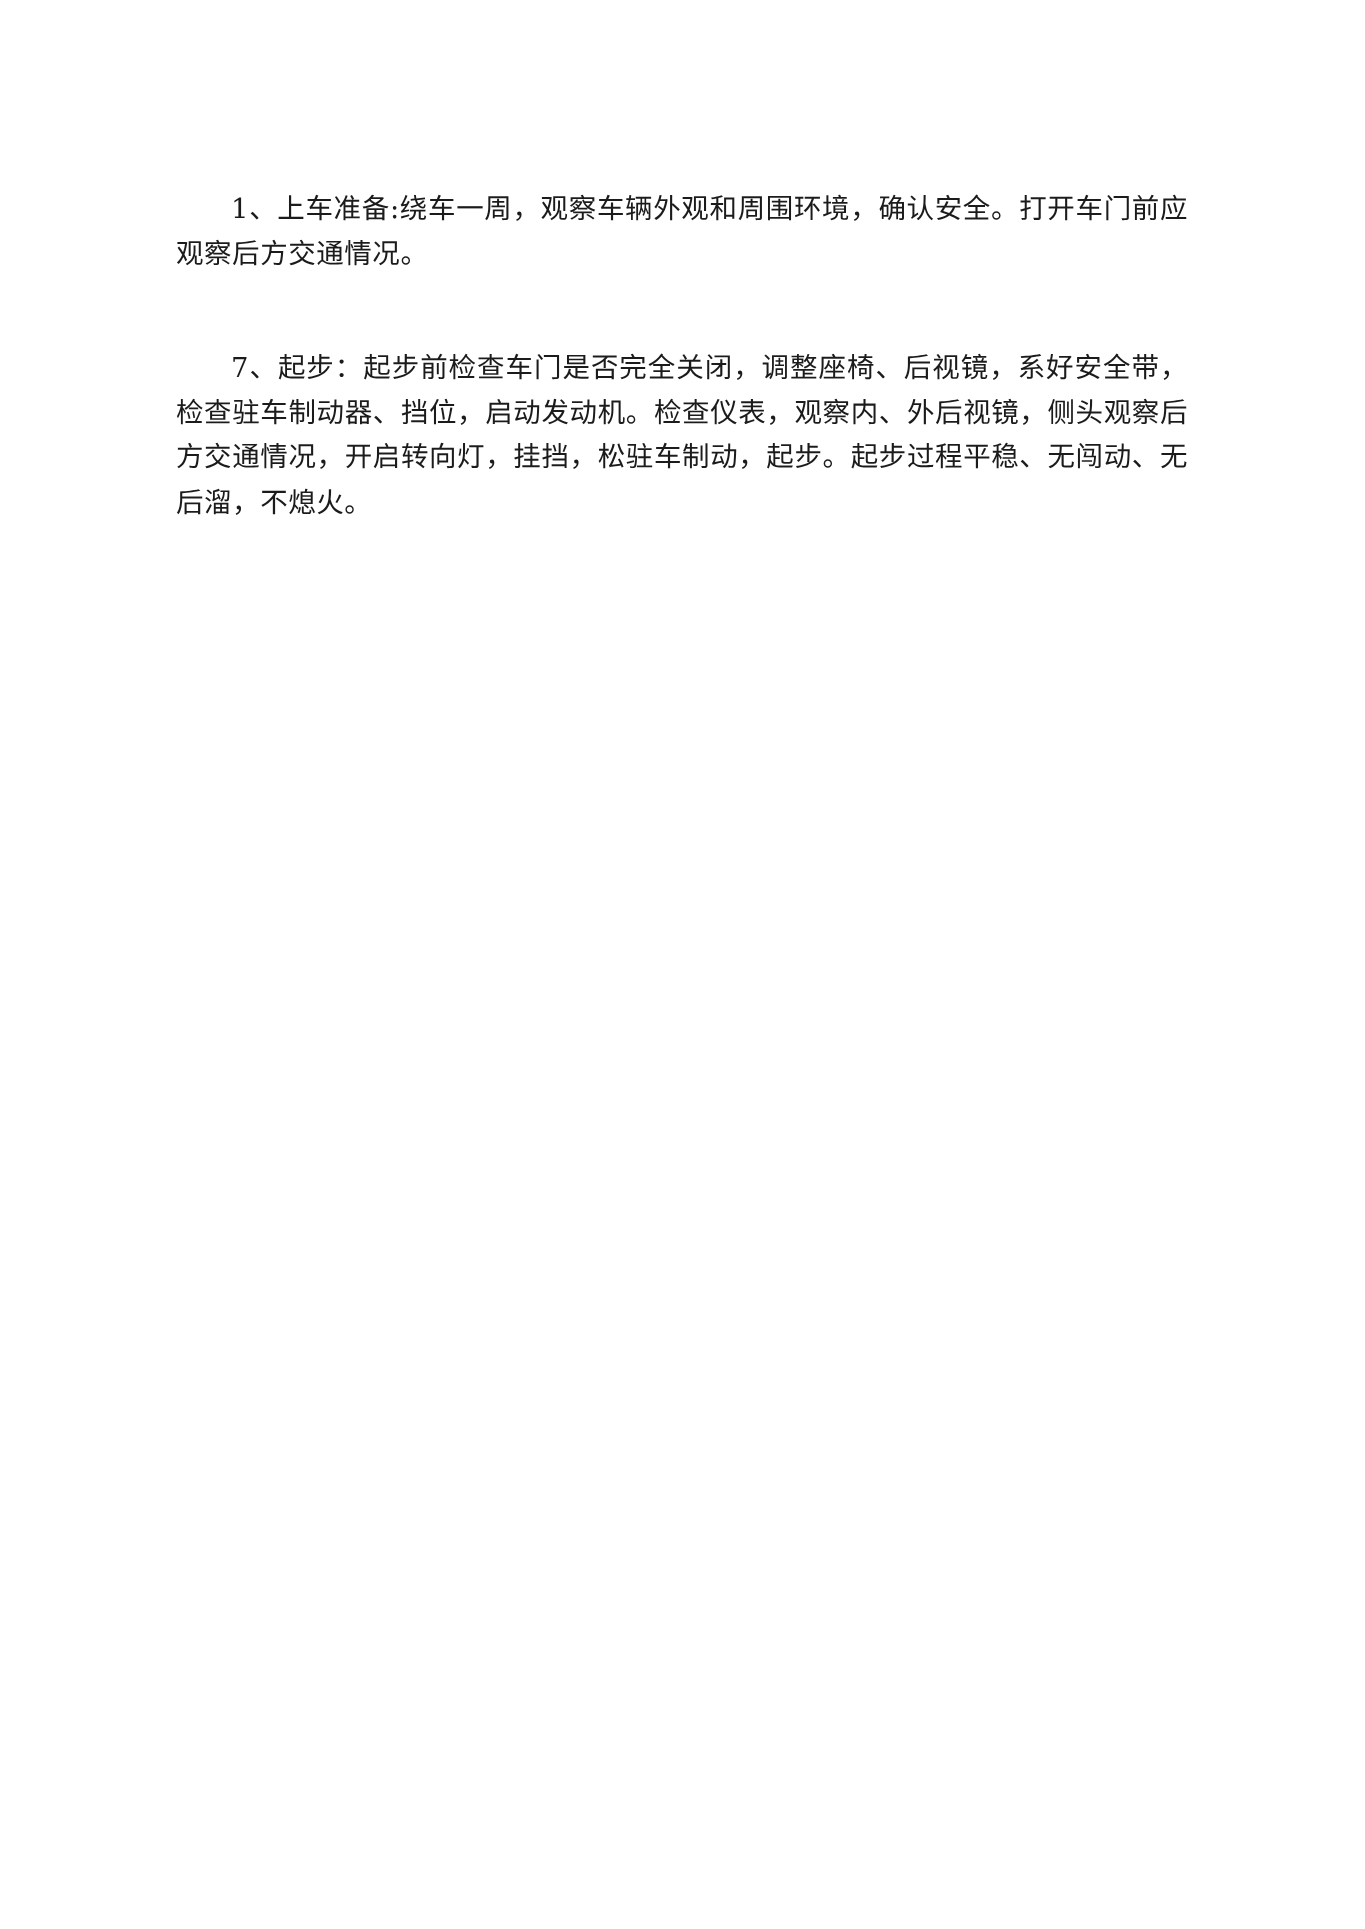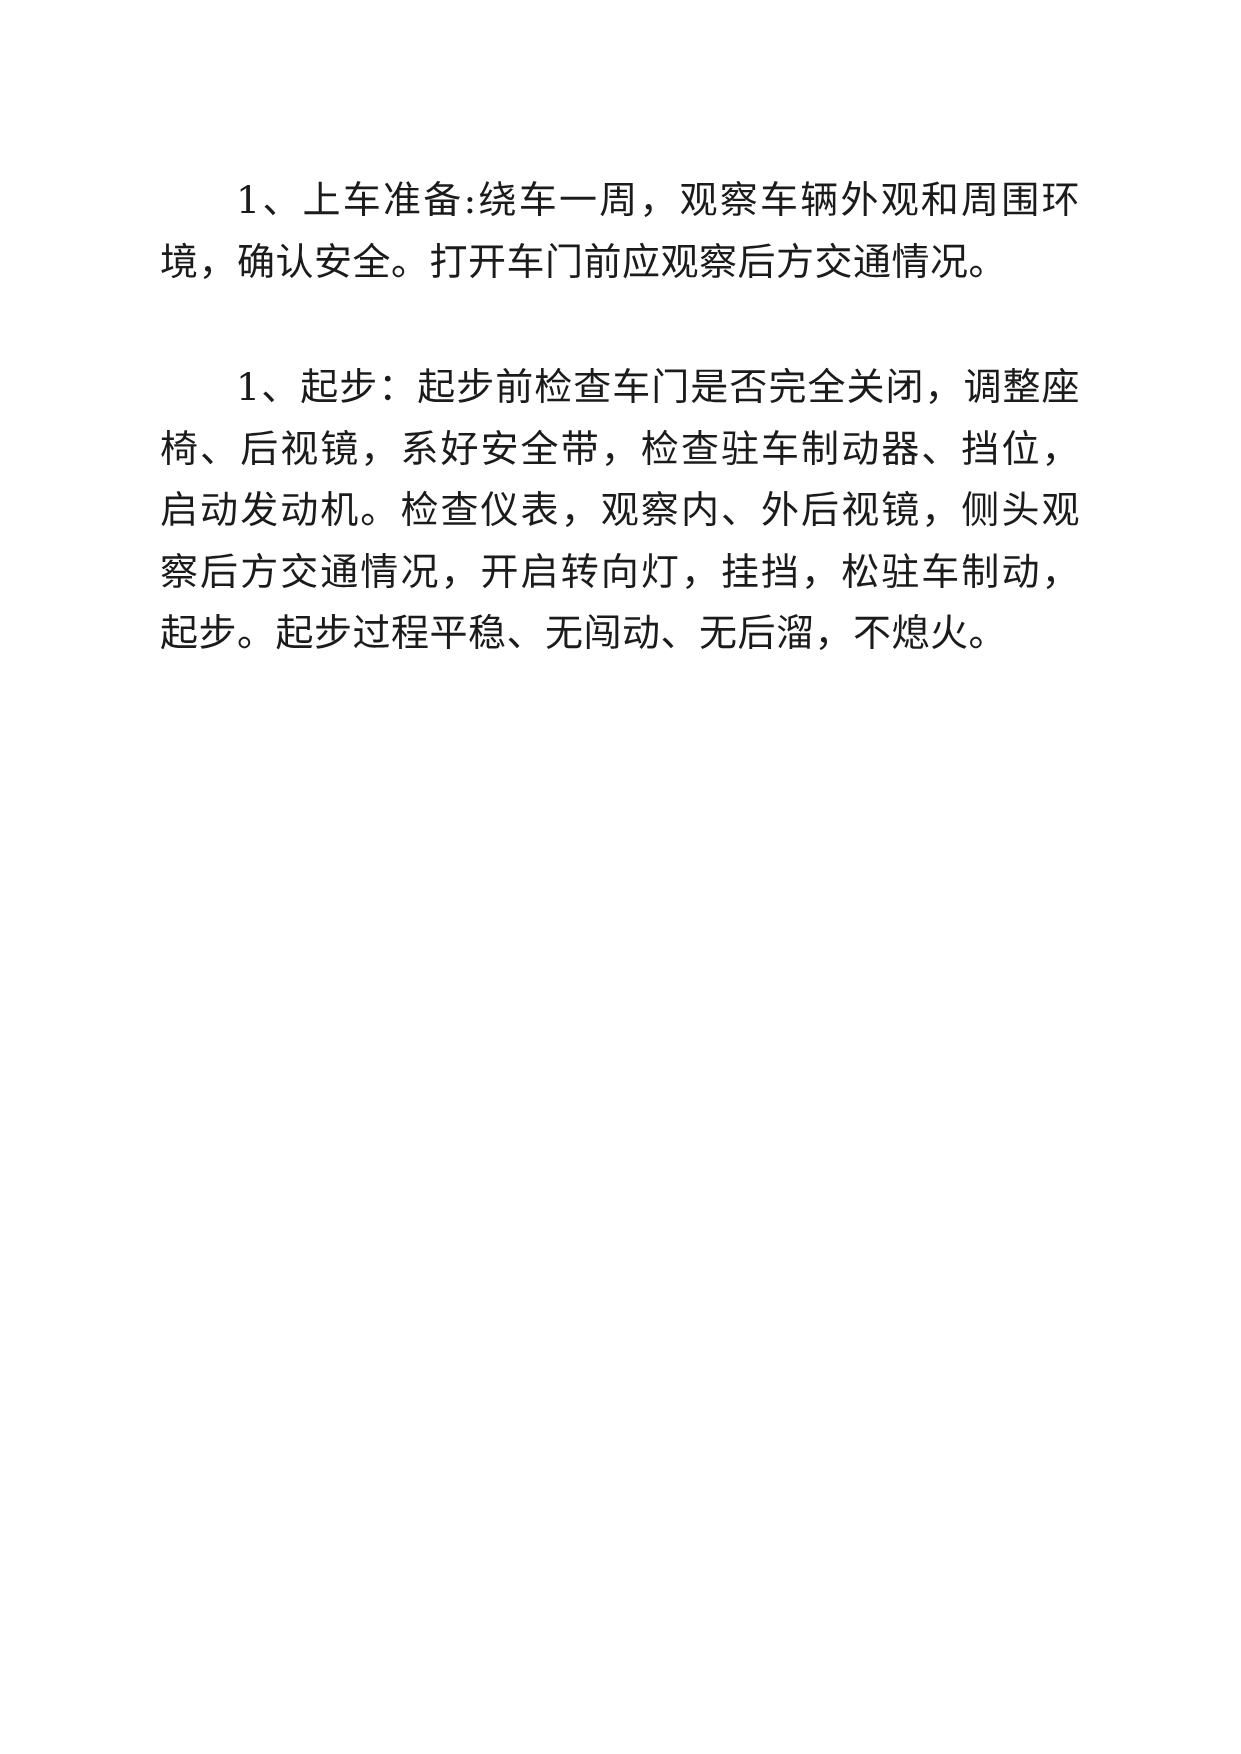--- a/index.html
+++ b/index.html
@@ -17,34 +17,34 @@
     overflow: hidden;
   }
   .content {
     position: absolute;
     left: 160px;
     top: 170px;
     width: 920px;
   }
   .para {
     font-family: "DejaVu Serif", "Liberation Serif", serif;
-    font-size: 38px;
+    font-size: 25px;
     line-height: 1.62;
     color: #1b1b1b;
     text-align: justify;
     text-justify: inter-character;
     text-indent: 2em;
     margin: 0 0 64px 0;
     letter-spacing: 0.5px;
   }
   .para:last-child {
     margin-bottom: 0;
   }
 </style>
 </head>
 <body>
 
 <div class="page">
   <div class="content">
     <p class="para">1、上车准备:绕车一周，观察车辆外观和周围环境，确认安全。打开车门前应观察后方交通情况。</p>
-    <p class="para">1、起步：起步前检查车门是否完全关闭，调整座椅、后视镜，系好安全带，检查驻车制动器、挡位，启动发动机。检查仪表，观察内、外后视镜，侧头观察后方交通情况，开启转向灯，挂挡，松驻车制动，起步。起步过程平稳、无闯动、无后溜，不熄火。</p>
+    <p class="para">7、起步：起步前检查车门是否完全关闭，调整座椅、后视镜，系好安全带，检查驻车制动器、挡位，启动发动机。检查仪表，观察内、外后视镜，侧头观察后方交通情况，开启转向灯，挂挡，松驻车制动，起步。起步过程平稳、无闯动、无后溜，不熄火。</p>
   </div>
 </div>
 
 </body></html>

